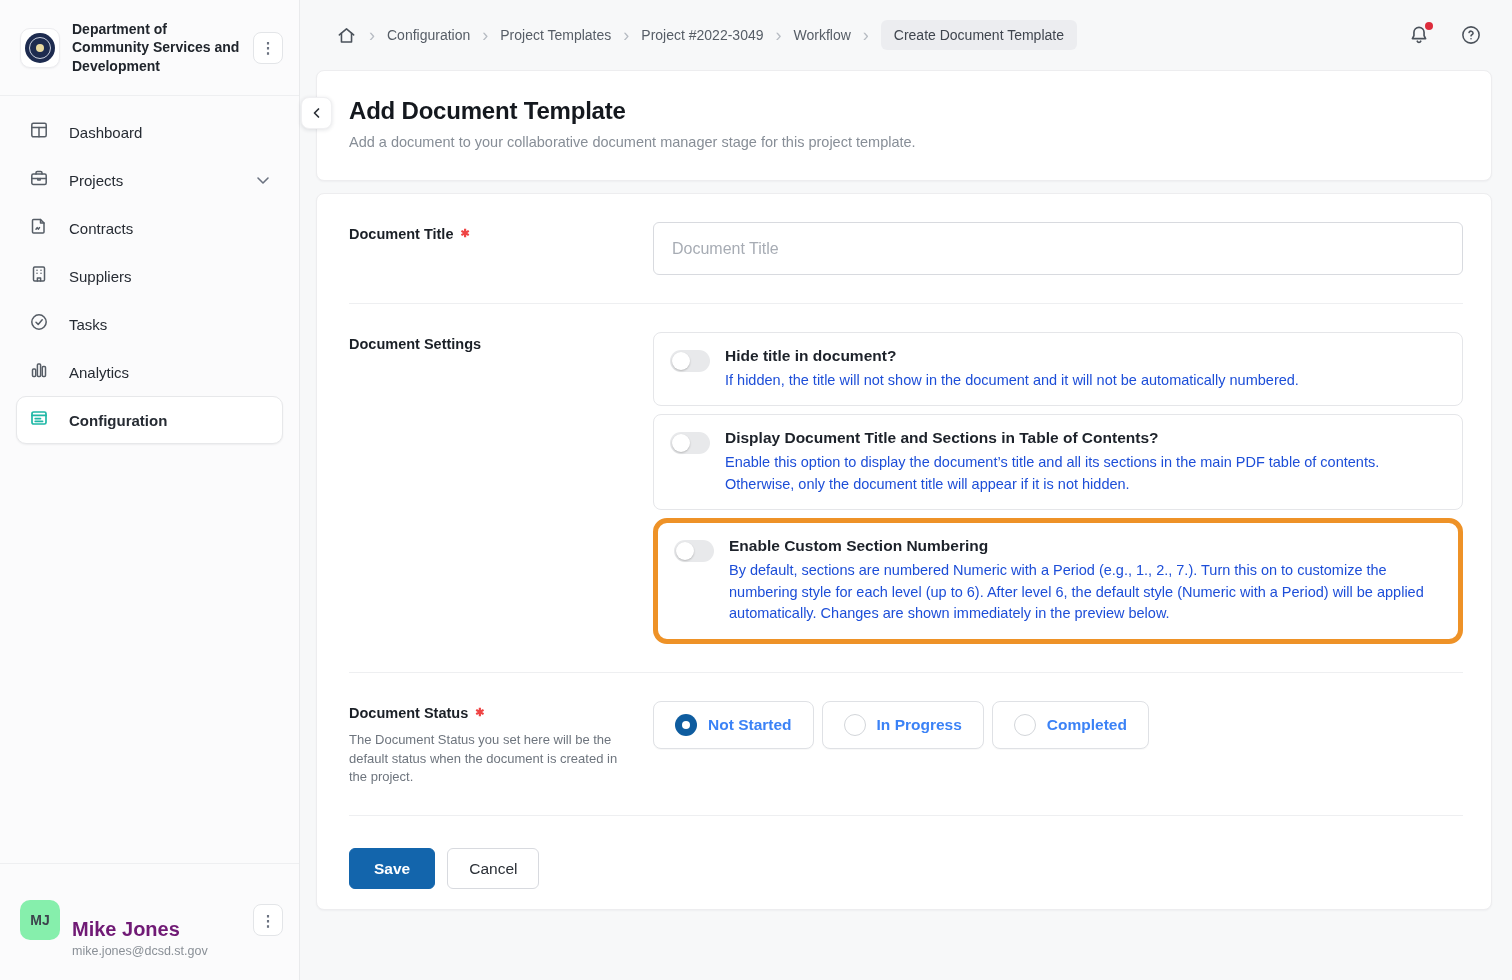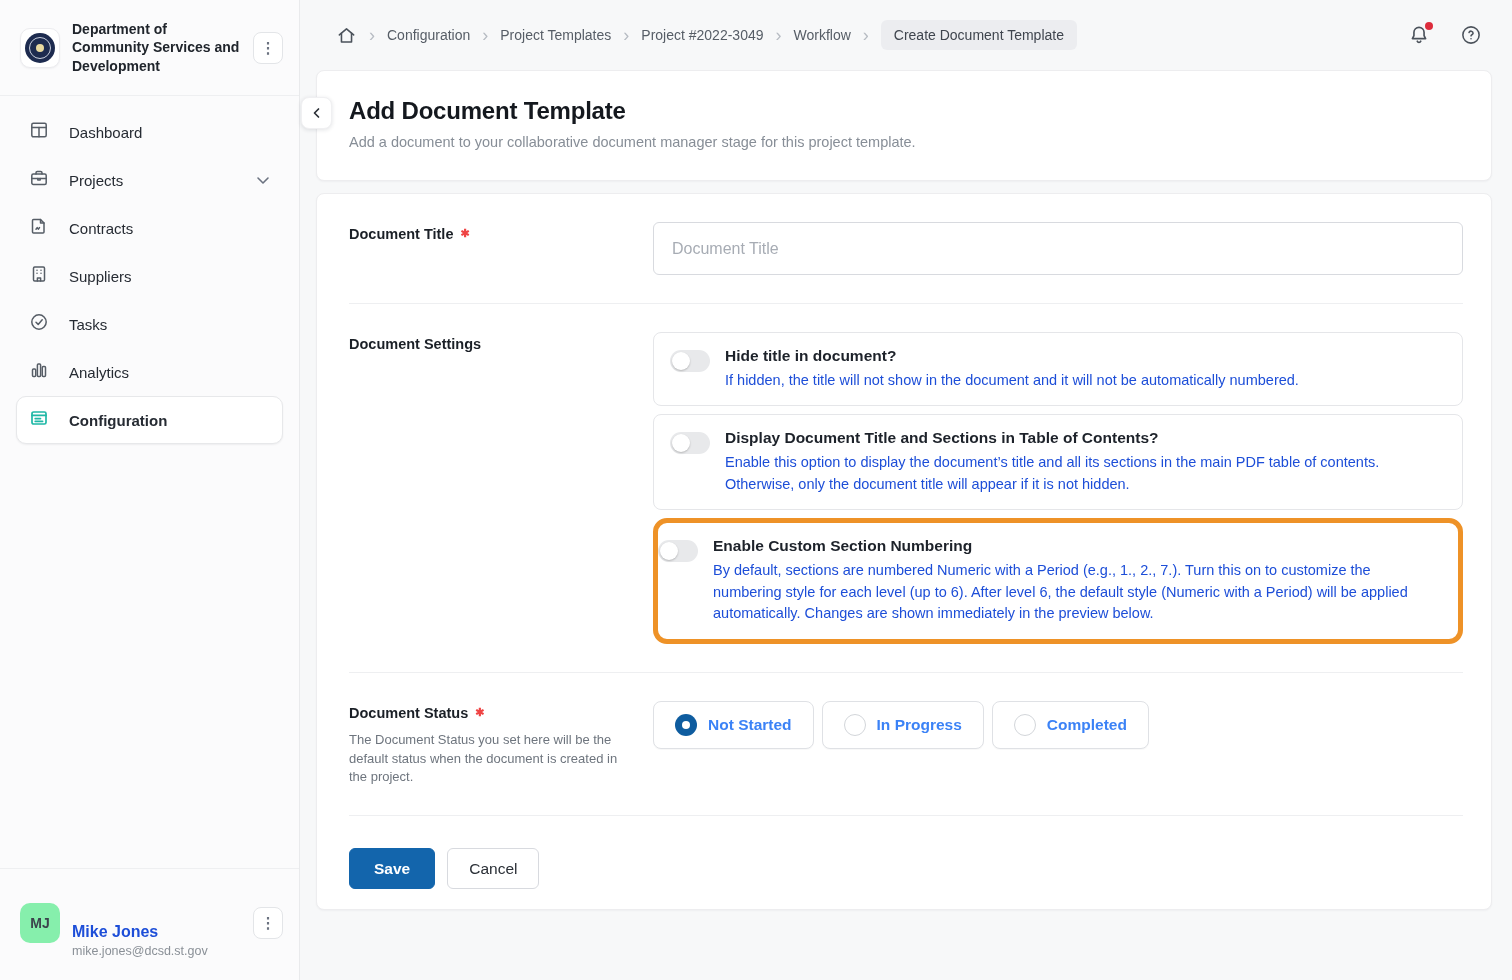--- a/index.html
+++ b/index.html
@@ -49,21 +49,21 @@
     position:absolute; left:0; right:0; bottom:0;
     border-top:1px solid #eeeff1; padding:18px 16px 22px 20px;
     display:flex; align-items:center; gap:12px; background:#fbfbfc;
   }
   .avatar {
     width:40px; height:40px; border-radius:10px; background:#86efac;
     display:flex; align-items:center; justify-content:center;
     font-size:14px; font-weight:700; color:#3c434c; flex-shrink:0;
   }
   .user-meta { flex:1; }
-  .user-name { font-size:16px; font-weight:700; color:#1d4ed8;margin-top:36px; }
+  .user-name { font-size:20px; font-weight:700; color:#701a75;margin-top:36px; }
   .user-email { font-size:12.5px; color:#8a9097; margin-top:3px; }
   
   .content { flex:1; display:flex; flex-direction:column; }
   .topbar { height:70px; display:flex; align-items:center; padding:0 30px 0 36px; }
   .breadcrumb { display:flex; align-items:center; gap:10px; flex:1; }
   .crumb-sep { color:#b7bcc3; font-size:18px; line-height:1; padding:0 2px; user-select:none; }
   .crumb { font-size:14px; color:#565d66; cursor:pointer; white-space:nowrap; }
   .crumb-current {
     font-size:14px; color:#3f454e; background:#ecedf0; padding:7px 13px;
     border-radius:6px; white-space:nowrap;
@@ -108,21 +108,21 @@
     width:100%; height:42px; border:1px solid #d8dadf; border-radius:6px;
     display:flex; align-items:center; justify-content:space-between; padding:0 18px;
     cursor:pointer; background:#fff;
   }
   .select-placeholder { font-size:15.5px; color:#8a9099; }
   .settings-list { display:flex; flex-direction:column; gap:8px; }
   .setting-box {
     border:1px solid #e5e6e9; border-radius:8px; background:#fff;
     padding:14px 16px; display:flex; gap:15px; align-items:flex-start;
   }
-  .setting-box.highlighted { border:5px solid #ee9227; border-radius:14px; padding:14px 0; }
+  .setting-box.highlighted { border:5px solid #ee9227; border-radius:14px; padding:14px 16px; }
   .toggle {
     width:40px; height:22px; border-radius:11px; background:#e8e9eb; position:relative;
     cursor:pointer; flex-shrink:0; margin-top:3px;
   }
   .toggle .knob {
     position:absolute; left:2px; top:2px; width:18px; height:18px; border-radius:50%;
     background:#fff; box-shadow:0 1px 2px rgba(0,0,0,.22);
   }
   .setting-title { font-size:15.5px; font-weight:700; color:#1d222a; }
   .setting-desc { font-size:14.5px; color:#1d4ed8; line-height:1.48; margin-top:5px; max-width:720px; }

